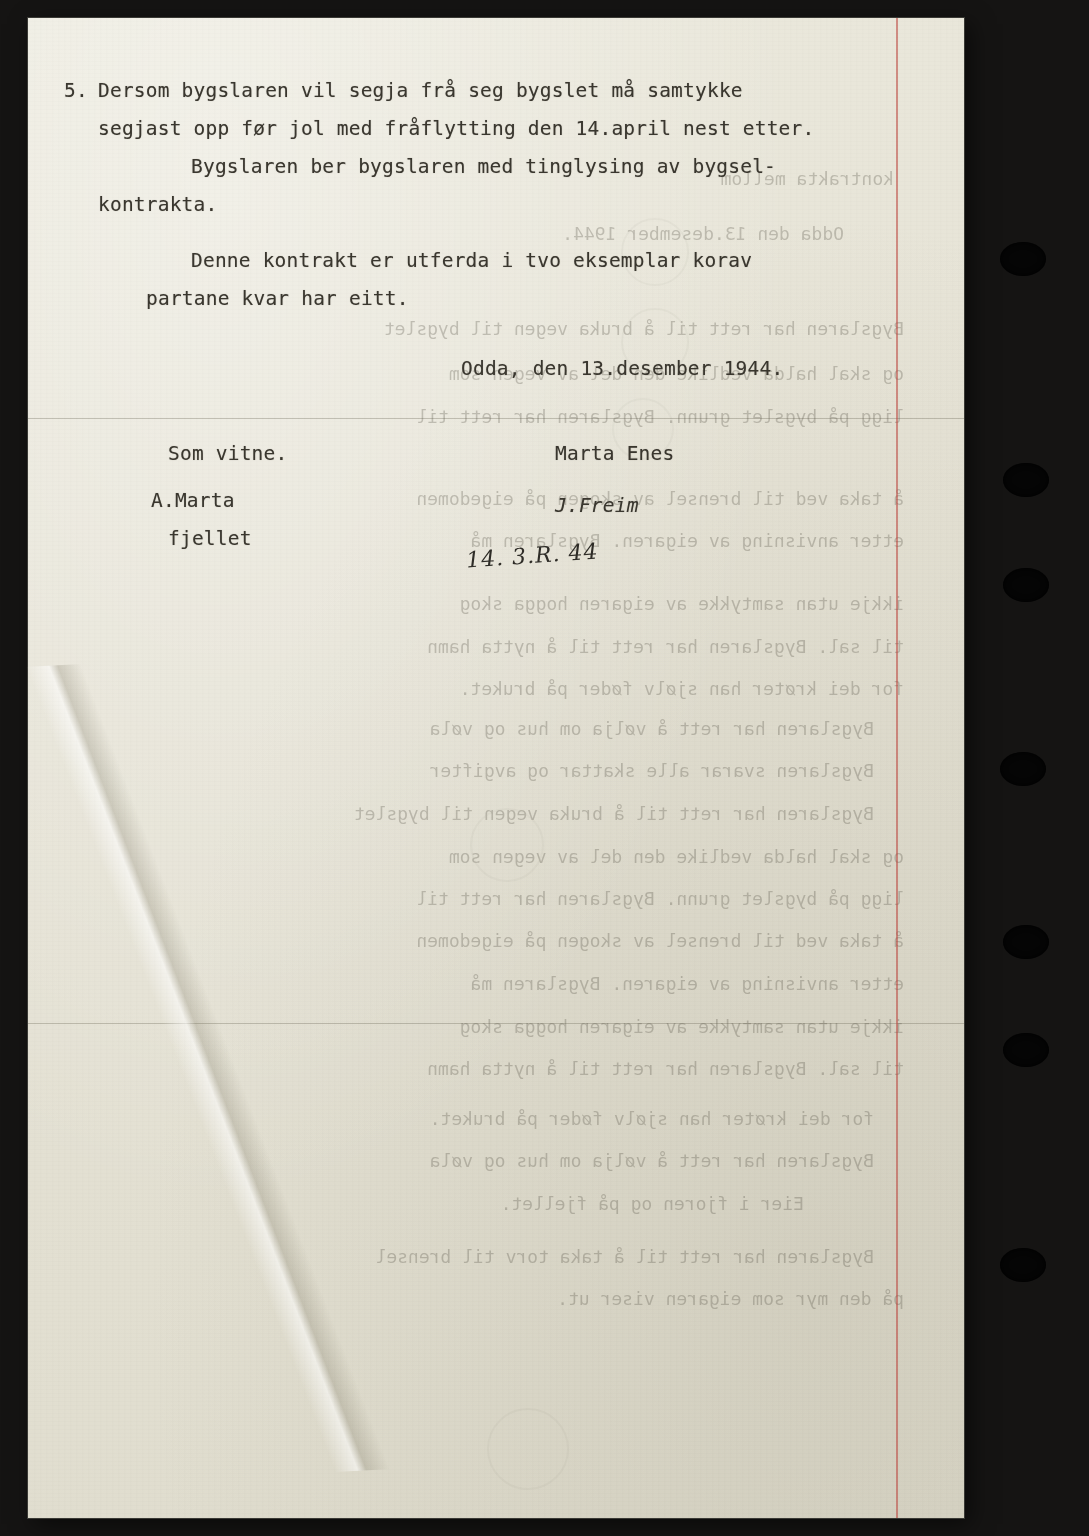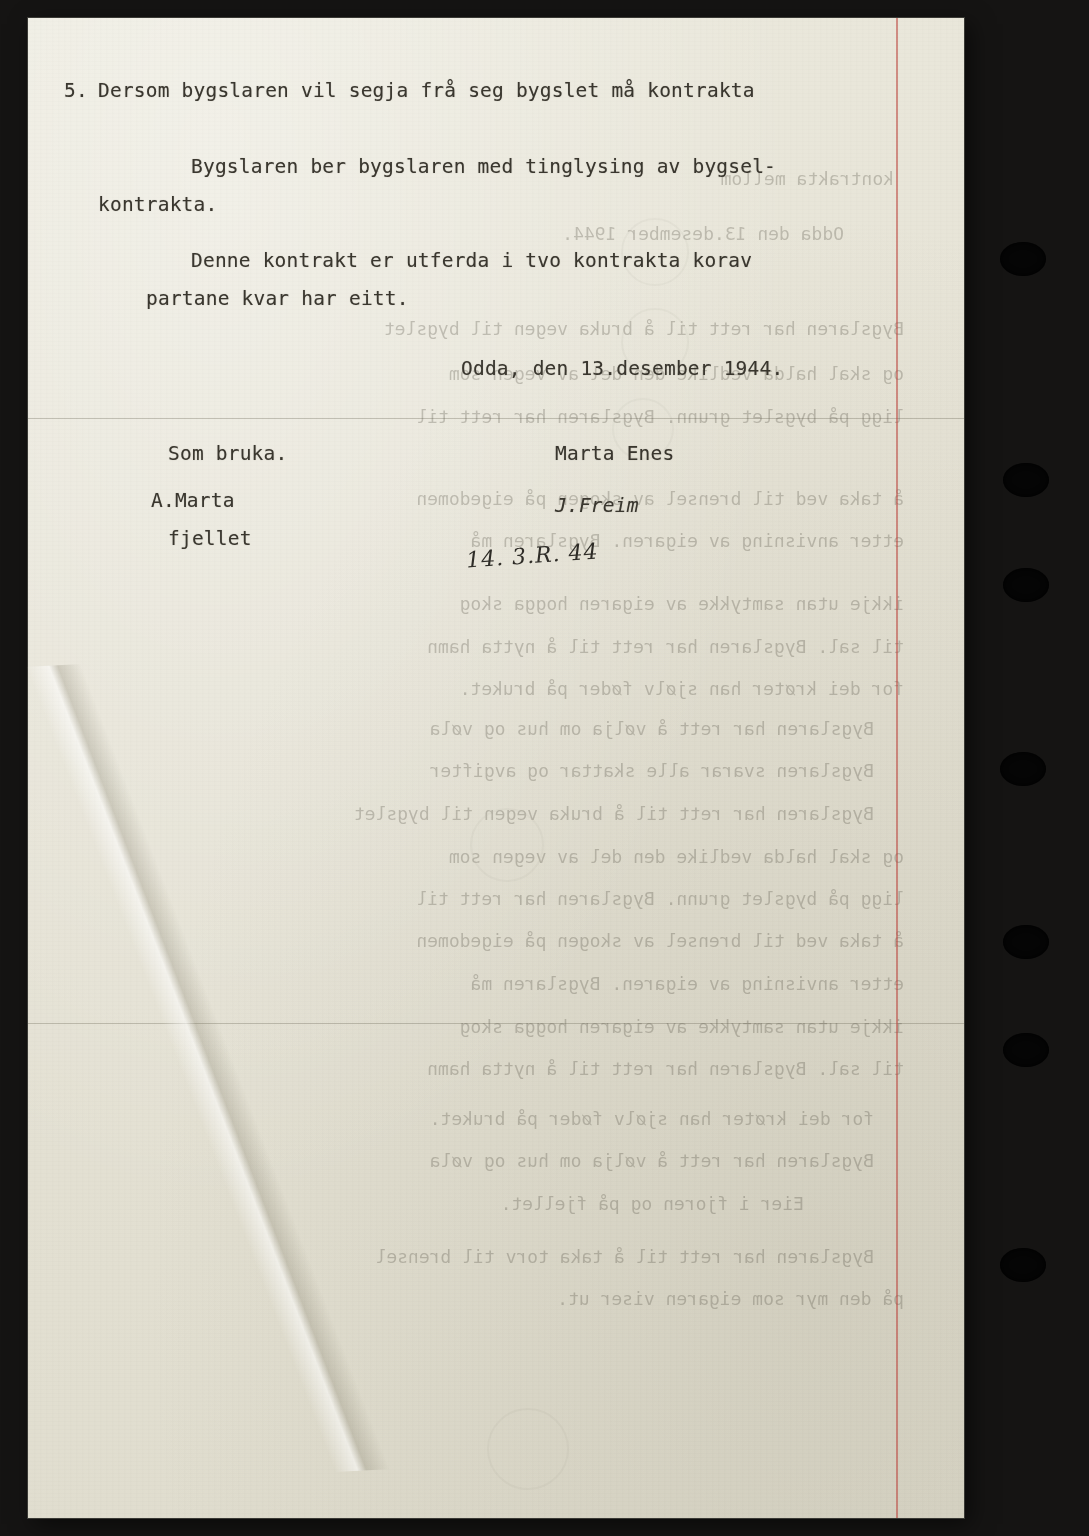--- a/index.html
+++ b/index.html
@@ -191,29 +191,30 @@
       <div class="stamp-ghost" style="left:395px; top:1390px; width:78px; height:78px;"></div>
     </div>
 
     <div class="form-rule" style="top:400px;"></div>
     <div class="form-rule" style="top:1005px;"></div>
 
     <div id="margin-rule"></div>
 
     <div id="front-text">
       <div class="tl" style="left:36px;  top:62px;">5.</div>
-      <div class="tl" style="left:70px;  top:62px;">Dersom bygslaren vil segja frå seg bygslet må kontrakta</div>
+      <div class="tl" style="left:70px;  top:62px;">Dersom bygslaren vil segja frå seg bygslet må samtykke</div>
+      <div class="tl" style="left:70px;  top:100px;">segjast opp før jol med fråflytting den 14.april nest etter.</div>
       <div class="tl" style="left:163px; top:138px;">Bygslaren ber bygslaren med tinglysing av bygsel-</div>
       <div class="tl" style="left:70px;  top:176px;">kontrakta.</div>
-      <div class="tl" style="left:163px; top:232px;">Denne kontrakt er utferda i tvo kontrakta korav</div>
+      <div class="tl" style="left:163px; top:232px;">Denne kontrakt er utferda i tvo eksemplar korav</div>
       <div class="tl" style="left:70px;  top:270px;margin-left:48px;">partane kvar har eitt.</div>
 
       <div class="tl" style="left:385px; top:340px;margin-left:48px;">Odda, den 13.desember 1944.</div>
 
-      <div class="tl" style="left:140px; top:425px;">Som bruka.</div>
+      <div class="tl" style="left:140px; top:425px;">Som vitne.</div>
       <div class="tl" style="left:123px; top:472px;">A.Marta</div>
       <div class="tl" style="left:140px; top:510px;">fjellet</div>
 
       <div class="tl" style="left:527px; top:425px;">Marta Enes</div>
       <div class="tl" style="left:527px; top:477px;font-style:italic;">J.Freim</div>
     </div>
 
     <div id="handnote">14. 3.R. 44</div>
 
     <div id="crease"></div>

